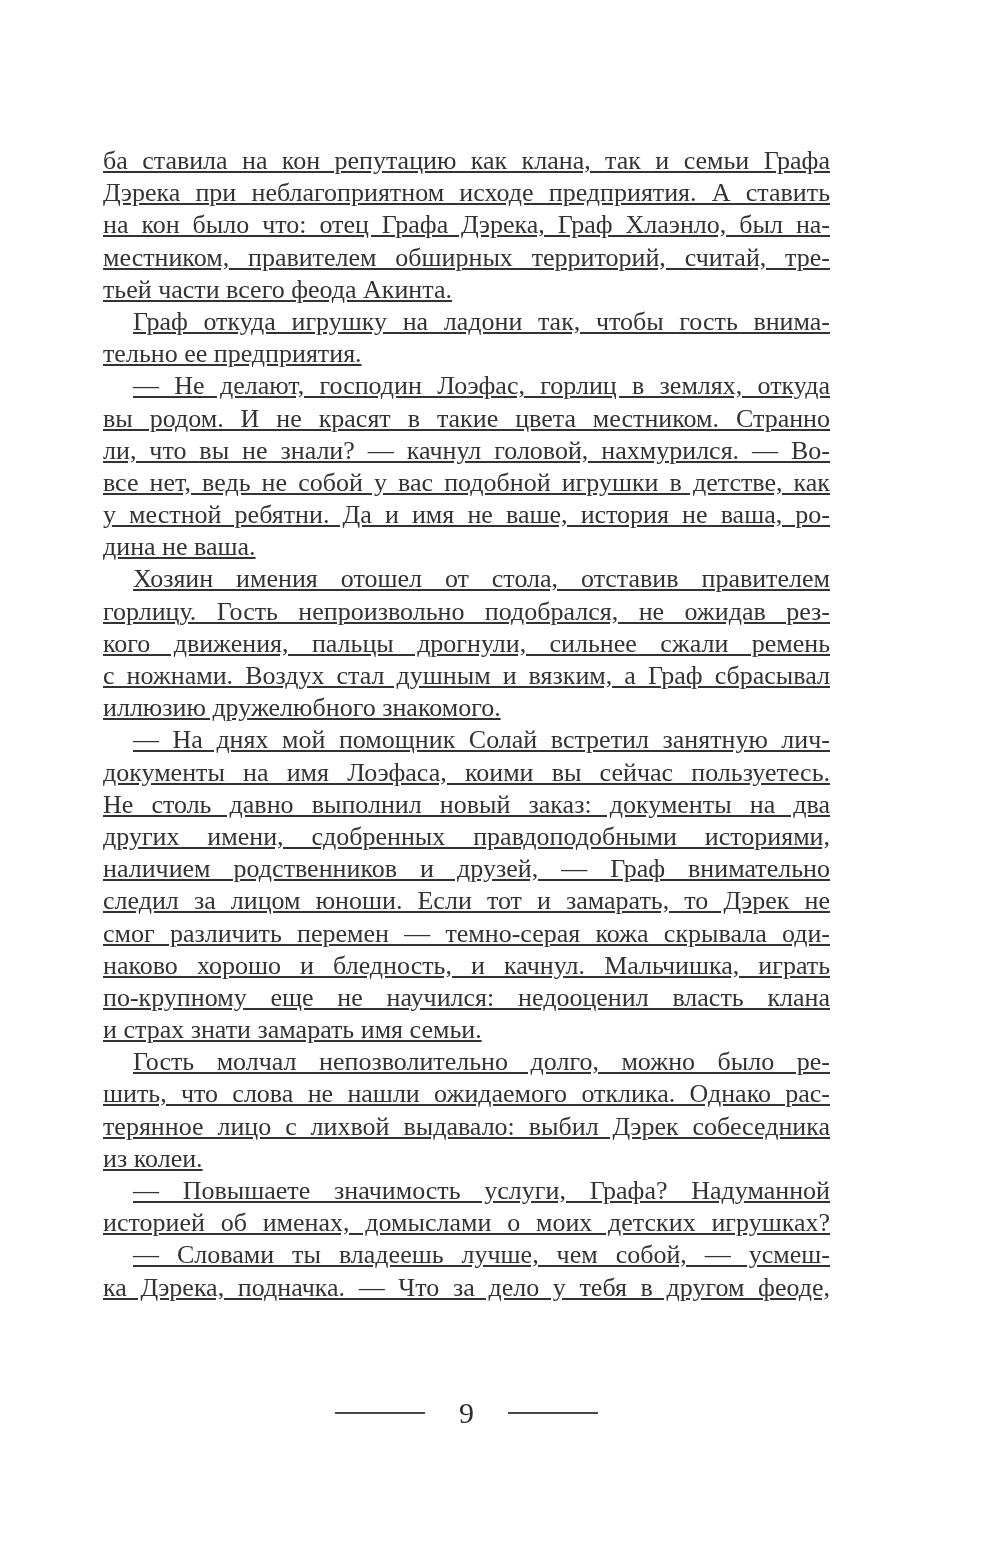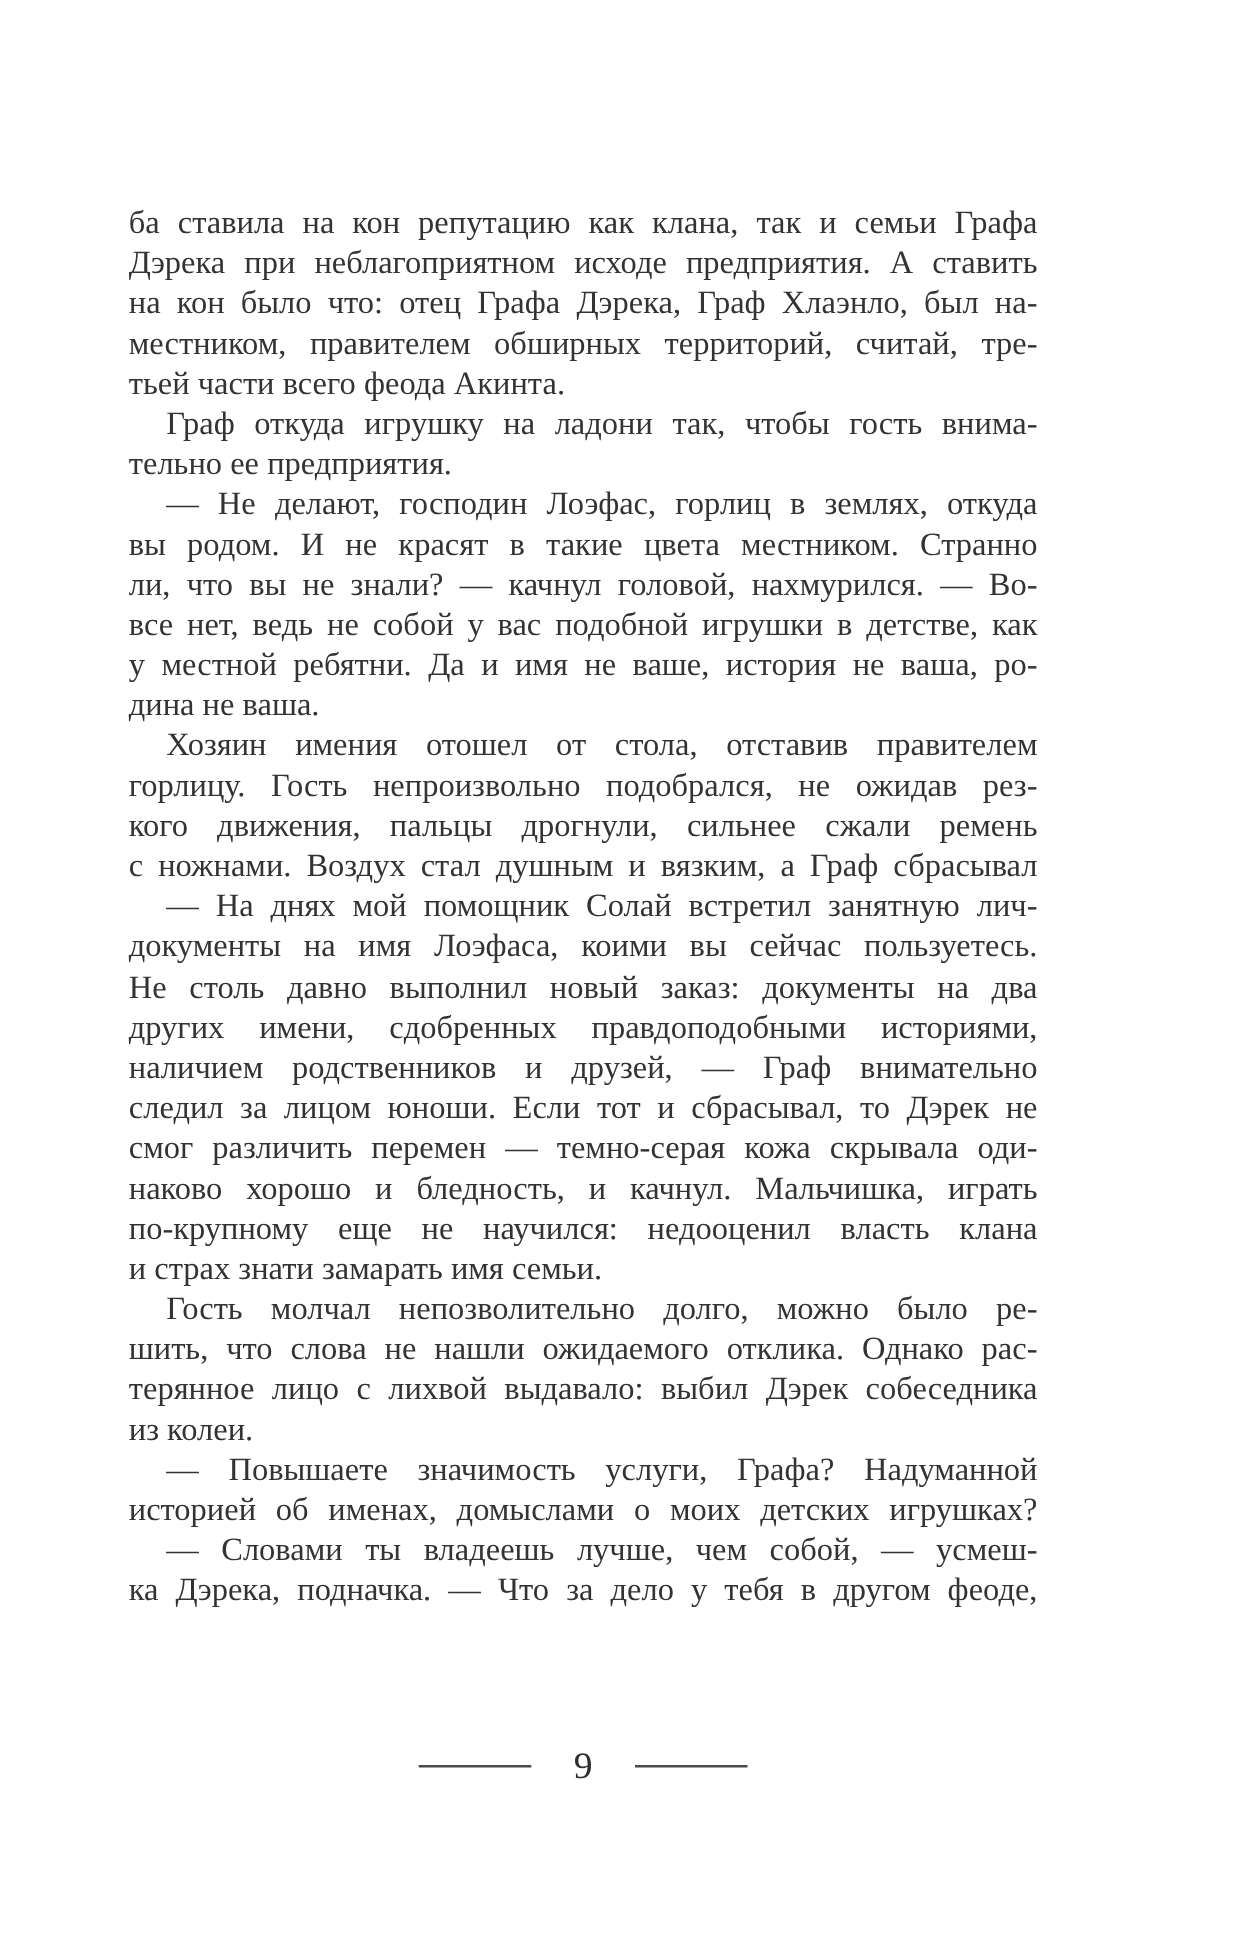--- a/index.html
+++ b/index.html
@@ -16,25 +16,26 @@
   }
   .page {
     width: 1000px;
     height: 1555px;
     position: relative;
     background: #ffffff;
   }
   .text-block {
     position: absolute;
     left: 103px;
-    top: 162px;
+    top: 145px;
     width: 727px;
     font-size: 26px;
     line-height: 32.2px;
     color: #333333;
+    text-decoration: underline;
   }
   .para { margin: 0; padding: 0; }
   .line {
     text-align: justify;
     text-align-last: justify;
     white-space: normal;
     height: 32.2px;
   }
   .line.end { text-align-last: left; }
   .line.first { padding-left: 30px; }
@@ -83,28 +84,29 @@
         <div class="line">ли, что вы не знали? — качнул головой, нахмурился. — Во-</div>
         <div class="line">все нет, ведь не собой у вас подобной игрушки в детстве, как</div>
         <div class="line">у местной ребятни. Да и имя не ваше, история не ваша, ро-</div>
         <div class="line end">дина не ваша.</div>
       </div>
       <div class="para">
         <div class="line first">Хозяин имения отошел от стола, отставив правителем</div>
         <div class="line">горлицу. Гость непроизвольно подобрался, не ожидав рез-</div>
         <div class="line">кого движения, пальцы дрогнули, сильнее сжали ремень</div>
         <div class="line">с ножнами. Воздух стал душным и вязким, а Граф сбрасывал</div>
+        <div class="line end">иллюзию дружелюбного знакомого.</div>
       </div>
       <div class="para">
         <div class="line first">— На днях мой помощник Солай встретил занятную лич-</div>
         <div class="line">документы на имя Лоэфаса, коими вы сейчас пользуетесь.</div>
         <div class="line">Не столь давно выполнил новый заказ: документы на два</div>
         <div class="line">других имени, сдобренных правдоподобными историями,</div>
         <div class="line">наличием родственников и друзей, — Граф внимательно</div>
-        <div class="line">следил за лицом юноши. Если тот и сбрасывал, то Дэрек не</div>
+        <div class="line">следил за лицом юноши. Если тот и замарать, то Дэрек не</div>
         <div class="line">смог различить перемен — темно-серая кожа скрывала оди-</div>
         <div class="line">наково хорошо и бледность, и качнул. Мальчишка, играть</div>
         <div class="line">по-крупному еще не научился: недооценил власть клана</div>
         <div class="line end">и страх знати замарать имя семьи.</div>
       </div>
       <div class="para">
         <div class="line first">Гость молчал непозволительно долго, можно было ре-</div>
         <div class="line">шить, что слова не нашли ожидаемого отклика. Однако рас-</div>
         <div class="line">терянное лицо с лихвой выдавало: выбил Дэрек собеседника</div>
         <div class="line end">из колеи.</div>

